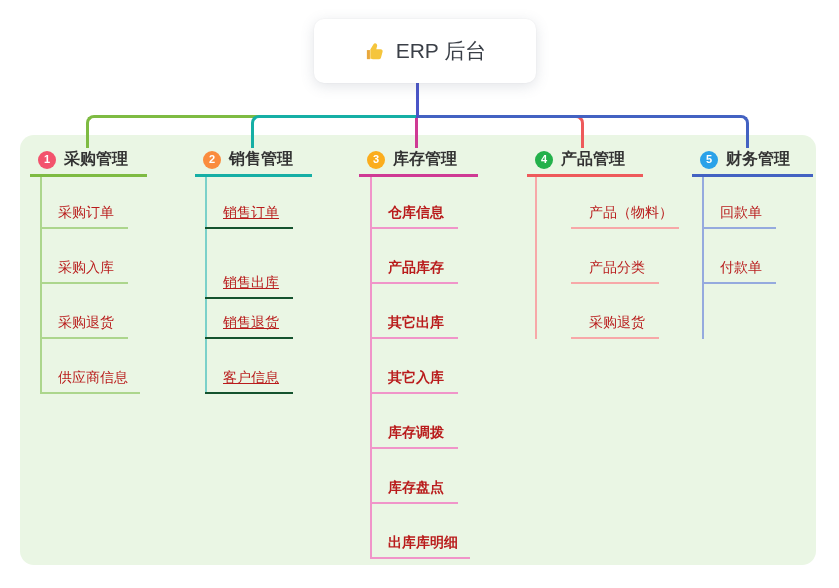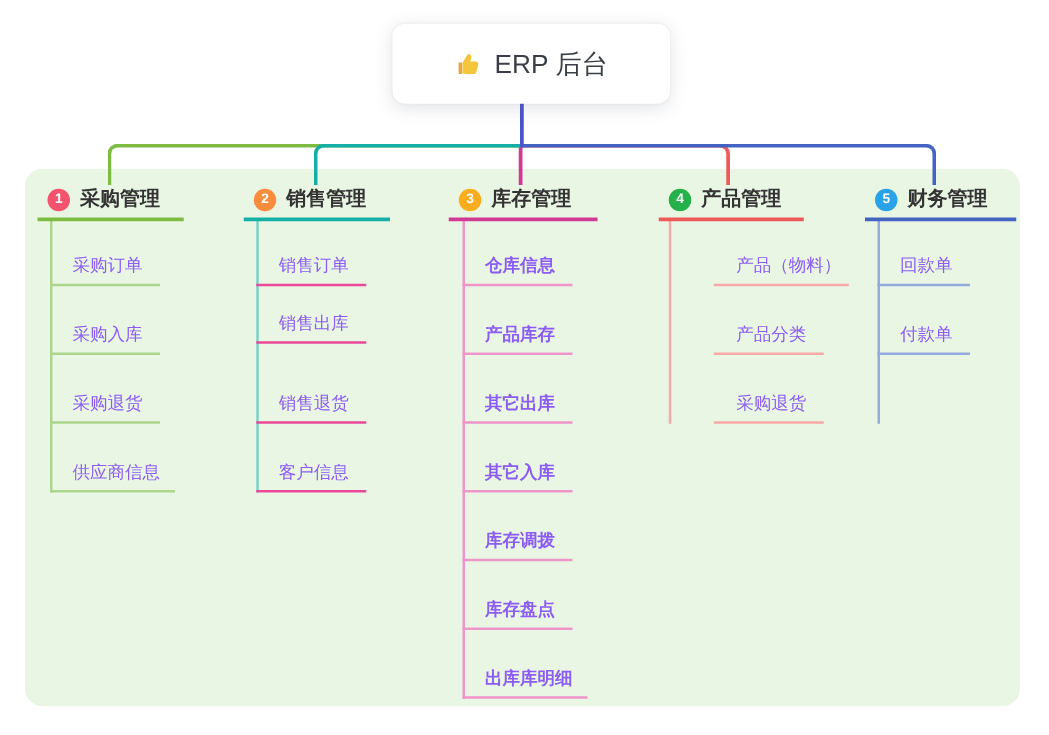--- a/index.html
+++ b/index.html
@@ -50,24 +50,24 @@
   .trunk{position:absolute;width:2px;top:175px;z-index:2;}
   .tr-1{left:40px;height:219px;background:#ACD68C;}
   .tr-2{left:205px;height:219px;background:#7BD1C9;}
   .tr-3{left:370px;height:384px;background:#F095C9;}
   .tr-4{left:535px;height:164px;background:#F7A8A8;}
   .tr-5{left:702px;height:164px;background:#95AADE;}
   
   .child{
     position:absolute;height:29px;box-sizing:border-box;z-index:4;
     padding:0 0 5px 18px;display:flex;align-items:flex-end;
-    font-size:14px;color:#8b5cf6;white-space:nowrap;
+    font-size:14px;color:#b91c1c;white-space:nowrap;
   }
   .c1{border-bottom:2px solid #ACD68C;}
-  .c2{border-bottom:2px solid #ec4899;}
+  .c2{border-bottom:2px solid #14532d;text-decoration:underline;}
   .c3{border-bottom:2px solid #F095C9;font-weight:bold;}
   .c4{border-bottom:2px solid #F7A8A8;margin-left:36px;}
   .c5{border-bottom:2px solid #95AADE;}
 </style>
 </head>
 <body>
 
 <div class="canvas">
 
   <div class="root-node">
@@ -98,21 +98,21 @@
   <div class="child c1" style="left:40px;top:255px;width:88px">采购入库</div>
   <div class="child c1" style="left:40px;top:310px;width:88px">采购退货</div>
   <div class="child c1" style="left:40px;top:365px;width:100px">供应商信息</div>
 
   <div class="branch-title bt-2">
     <span class="badge">2</span>
     <span>销售管理</span>
   </div>
   <div class="trunk tr-2"></div>
   <div class="child c2" style="left:205px;top:200px;width:88px">销售订单</div>
-  <div class="child c2" style="left:205px;top:246px;width:88px">销售出库</div>
+  <div class="child c2" style="left:205px;top:270px;width:88px">销售出库</div>
   <div class="child c2" style="left:205px;top:310px;width:88px">销售退货</div>
   <div class="child c2" style="left:205px;top:365px;width:88px">客户信息</div>
 
   <div class="branch-title bt-3">
     <span class="badge">3</span>
     <span>库存管理</span>
   </div>
   <div class="trunk tr-3"></div>
   <div class="child c3" style="left:370px;top:200px;width:88px">仓库信息</div>
   <div class="child c3" style="left:370px;top:255px;width:88px">产品库存</div>

